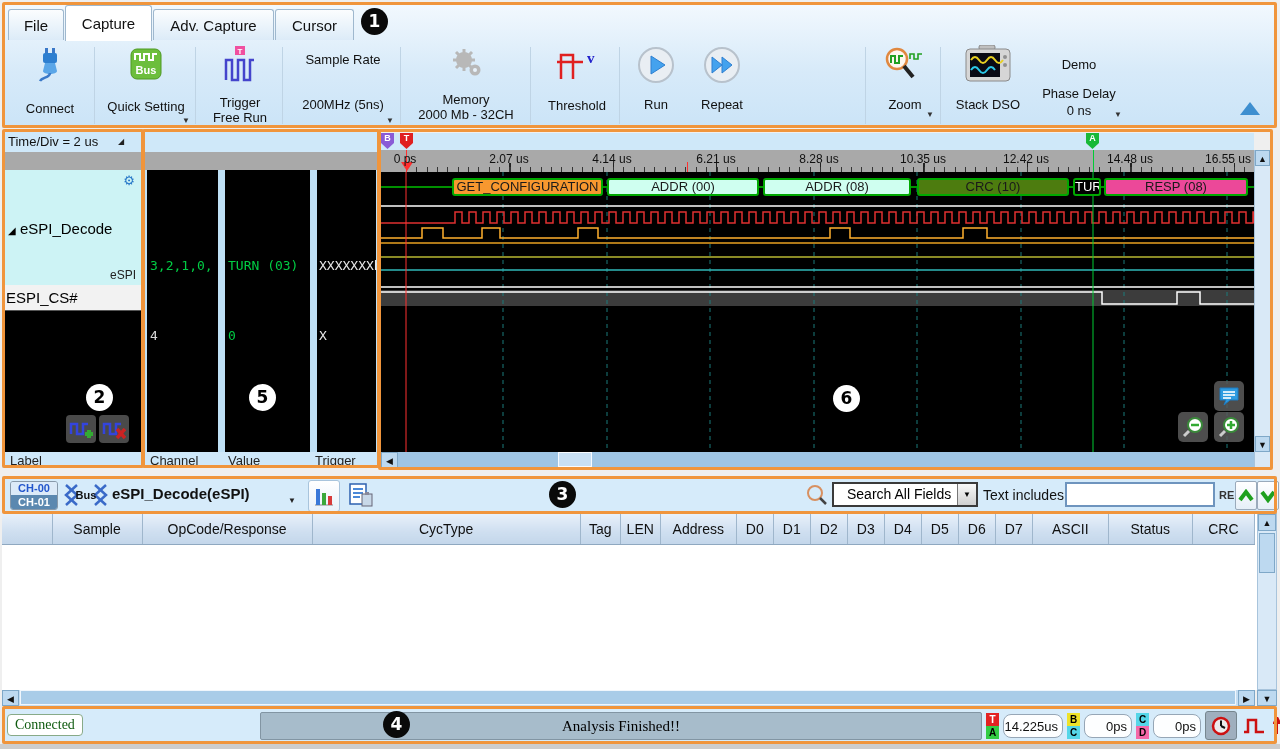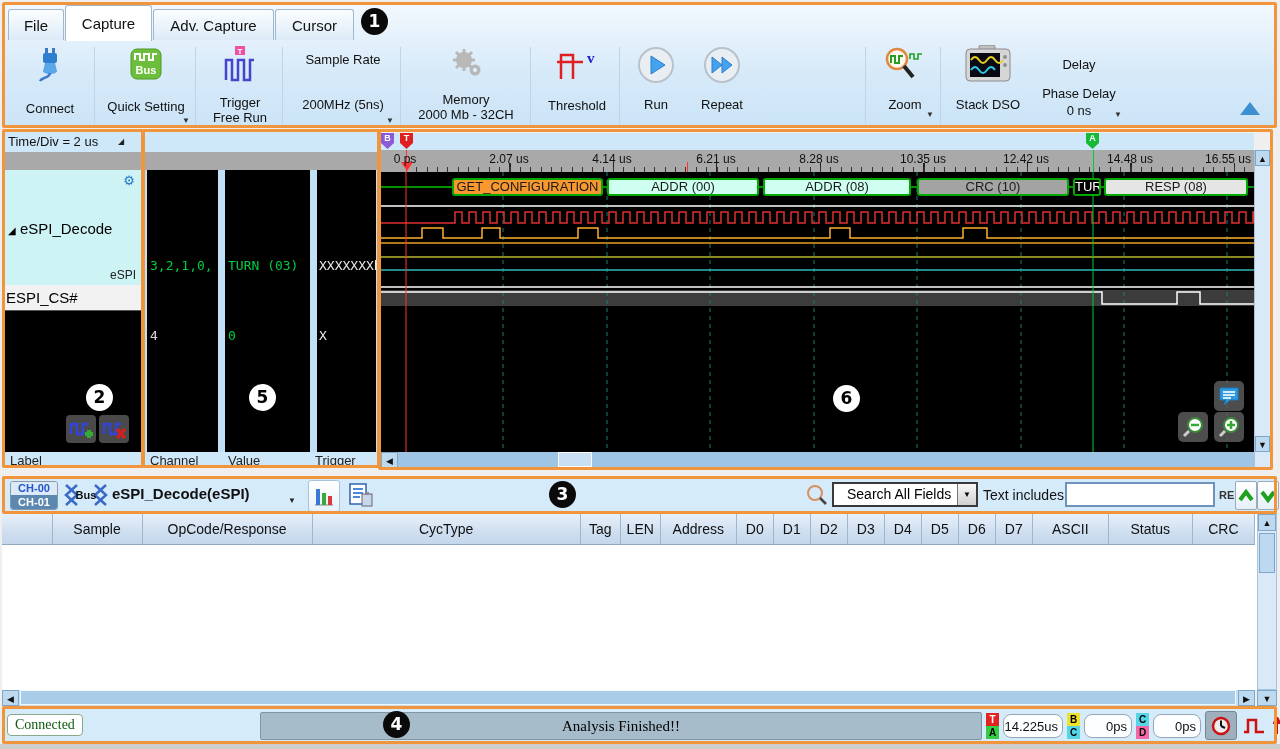--- a/index.html
+++ b/index.html
@@ -221,21 +221,21 @@
             <path d="M8 15 q4 -6 8 0 t8 0 t8 0 t8 0" stroke="#E8D022" stroke-width="2" fill="none"></path>
             <path d="M8 25 q4 -6 8 0 t8 0 t8 0" stroke="#2CC8E8" stroke-width="2" fill="none"></path>
             <circle cx="42" cy="12" r="2" fill="#909090"></circle>
             <circle cx="42" cy="20" r="2" fill="#909090"></circle>
           </svg>
       </div>
       <div style="margin-top:12px;">Stack DSO</div>
     </div>
 
     <div class="tbtn" style="left:1012px;width:130px;text-align:center;">
-      <div style="margin-top:12px;">Delay</div>
+      <div style="margin-top:12px;">Demo</div>
       <div style="margin-top:14px;">Phase Delay</div>
       <div style="margin-top:2px;">0 ns</div>
       <div class="caret" style="position:absolute;right:22px;bottom:8px;">▼</div>
     </div>
 
     <div class="abs" style="left:1238px;top:100px;">
       <div class="collapse-tri"></div>
     </div>
   </div>
 
@@ -335,23 +335,23 @@
         <path d="M0 98 H874" stroke="#30B8B8" stroke-width="1.3" fill="none"></path>
         <path d="M0 115 H874" stroke="#FFFFFF" stroke-width="1.3" fill="none"></path>
         <polyline points="0,120 722,120 722,132 797,132 797,120 820,120 820,132 874,132" stroke="#FFFFFF" stroke-width="1.5" fill="none"></polyline>
         <line x1="26" y1="0" x2="26" y2="280" stroke="#FF3030"></line>
         <line x1="713" y1="0" x2="713" y2="280" stroke="#00CC33"></line>
       </svg>
       <div id="seglayer">
           <div class="seg" style="left: 72px; width: 151px; background: rgb(248, 152, 47); color: rgb(26, 26, 26);">GET_CONFIGURATION</div>
           <div class="seg" style="left: 227px; width: 152px; background: rgb(207, 255, 240); color: rgb(26, 26, 26);">ADDR (00)</div>
           <div class="seg" style="left: 383px; width: 148px; background: rgb(207, 255, 240); color: rgb(26, 26, 26);">ADDR (08)</div>
-          <div class="seg" style="left: 537px; width: 152px; background: #a3a3a3; color: rgb(26, 26, 26);">CRC (10)</div>
+          <div class="seg" style="left: 537px; width: 152px; background: #4d7c0f; color: rgb(26, 26, 26);">CRC (10)</div>
           <div class="seg" style="left: 693px; width: 28px; background: rgb(0, 0, 0); color: rgb(255, 255, 255);">TUR</div>
-          <div class="seg" style="left: 724px; width: 144px; background: #e5e5e5; color: rgb(26, 26, 26);">RESP (08)</div>
+          <div class="seg" style="left: 724px; width: 144px; background: #ec4899; color: rgb(26, 26, 26);">RESP (08)</div>
         </div>
       <div class="wv-iconbtn" style="left:834px;top:209px;">
         <svg width="22" height="20" viewBox="0 0 22 20">
             <path d="M2 2 h18 v12 h-8 l-6 5 2-5 h-6 z" fill="#2E9BE0" stroke="#1C7AC0"></path>
             <g stroke="#FFF" stroke-width="1.6">
               <line x1="5" y1="6" x2="17" y2="6"></line>
               <line x1="5" y1="9" x2="17" y2="9"></line>
               <line x1="5" y1="12" x2="13" y2="12"></line>
             </g>
           </svg>

